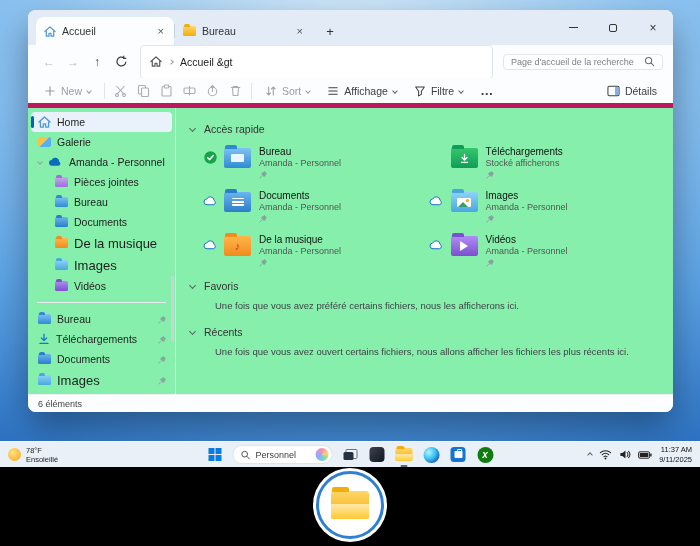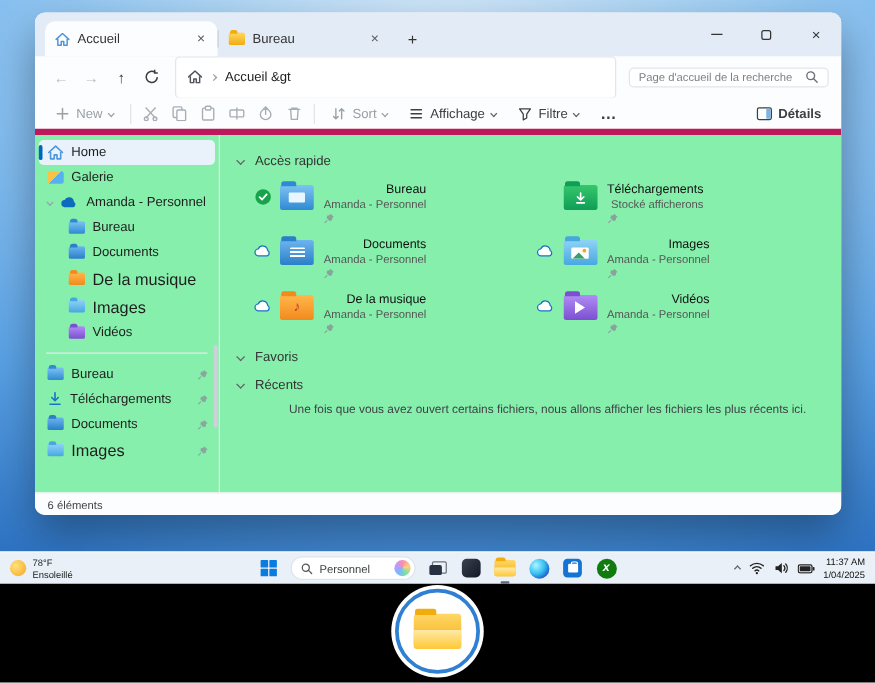--- a/index.html
+++ b/index.html
@@ -63,21 +63,21 @@
   .chev.dim{ border-color:#9aa0a6; }
 
   
   .toolbar{ height:30px; background:#fbfdfe; border-bottom:5px solid #be185d; display:flex; align-items:center;
             gap:9px; padding:0 12px; font-size:10.5px; color:#3c4043; flex:none;}
   .tb-btn{ display:flex; align-items:center; gap:5px; padding:2px 4px; border-radius:4px; white-space:nowrap;}
   .tb-btn.gray{ color:#9aa0a6; }
   .tb-sep{ width:1px; height:16px; background:#e2e4e8; flex:none;}
   .dis-grp{ display:flex; align-items:center; gap:10px; }
   .dis-grp svg{ display:block; }
-  .tb-right{ margin-left:auto; display:flex; align-items:flex-end; gap:5px;font-weight:bold; }
+  .tb-right{ margin-left:auto; display:flex; align-items:flex-end; gap:5px; }
   .more-dots{ font-size:13px; font-weight:bold; color:#3c4043; letter-spacing:1px; line-height:0.4; }
 
   
   .wbody{ flex:1; display:flex; min-height:0; background:#86efac; }
 
   
   .sidebar{ width:148px; border-right:1px solid #e7e9ec; padding:4px 3px 0 3px; position:relative;
             font-size:10.5px; color:#1e1e1e; flex:none; overflow:hidden;}
   .side-item{ display:flex; align-items:center; gap:6px; height:20px; padding:0 5px 0 7px; border-radius:4px; position:relative;}
   .side-item.sel{ background:#e9f2fb; }
@@ -124,21 +124,21 @@
   .g-photo::after{ content:""; position:absolute; top:1px; right:2px; width:3px; height:3px; border-radius:50%; background:#f2a javax;}
   .g-photo::after{ content:""; position:absolute; top:1px; right:2px; width:3px; height:3px; border-radius:50%; background:#f2a71e; }
   .g-note{ color:#c0392b; font-size:11px; line-height:1; }
   .g-play{ width:0; height:0; border-top:5px solid transparent; border-bottom:5px solid transparent; border-left:8px solid #fff; }
 
   
   .icon-gallery{ width:13px; height:10px; border-radius:2px; flex:none;
                  background:linear-gradient(135deg,#f8c344 0 48%, #57b0ee 48% 100%); }
 
   
-  .content{ flex:1; padding:8px 28px 0 14px; min-width:0; position:relative;text-align:right; }
+  .content{ flex:1; padding:8px 28px 0 14px; min-width:0; position:relative; }
   .sec-head{ display:flex; align-items:center; gap:9px; height:19px; font-size:10.5px; color:#333; margin-top:3px;}
   .qa-grid{ display:grid; grid-template-columns:1fr 1fr; column-gap:10px; row-gap:11px; padding:8px 0 6px 12px; }
   .tile{ display:flex; align-items:flex-start; gap:6px; min-width:0; }
   .tile .status{ width:16px; height:16px; margin-top:3px; display:flex; align-items:center; justify-content:center; flex:none;}
   .tile .folder{ margin-top:2px; }
   .tile .meta{ display:flex; flex-direction:column; gap:1px; min-width:0; padding-left:2px;}
   .tile .name{ font-size:10px; color:#111; white-space:nowrap; }
   .tile .sub{ font-size:9px; color:#555; white-space:nowrap; }
   .tile .tile-pin{ margin-top:1px; opacity:.8; }
   .st-check{ width:13px; height:13px; }
@@ -377,20 +377,24 @@
         <span class="lbl">Galerie</span>
       </div>
       <div class="side-item">
         <i class="chev sm dim"></i>
         <svg width="15" height="10">
             <use href="#i-onedrive"></use>
           </svg>
         <span class="lbl">Amanda - Personnel</span>
       </div>
       <div class="side-item lvl1">
+        <span class="folder f-sm c-purple"></span>
+        <span class="lbl">Pièces jointes</span>
+      </div>
+      <div class="side-item lvl1">
         <span class="folder f-sm c-desktop"></span>
         <span class="lbl">Bureau</span>
       </div>
       <div class="side-item lvl1">
         <span class="folder f-sm c-documents"></span>
         <span class="lbl">Documents</span>
       </div>
       <div class="side-item lvl1 bigrow">
         <span class="folder f-sm c-music"></span>
         <span class="lbl big">De la musique</span>
@@ -553,20 +557,21 @@
                 <use href="#i-pin"></use>
               </svg>
           </div>
         </div>
       </div>
 
       <div class="sec-head">
         <i class="chev"></i>
         <span>Favoris</span>
       </div>
+      <div class="empty-text">Une fois que vous avez préféré certains fichiers, nous les afficherons ici.</div>
 
       <div class="sec-head">
         <i class="chev"></i>
         <span>Récents</span>
       </div>
       <div class="empty-text">Une fois que vous avez ouvert certains fichiers, nous allons afficher les fichiers les plus récents ici.</div>
 
     </div>
   </div>
 
@@ -631,21 +636,21 @@
         <use href="#i-wifi"></use>
       </svg>
     <svg width="12" height="11">
         <use href="#i-vol"></use>
       </svg>
     <svg width="14" height="8">
         <use href="#i-batt"></use>
       </svg>
     <div class="clock">
       <div>11:37 AM</div>
-      <div>1/04/2025</div>
+      <div>9/11/2025</div>
     </div>
   </div>
 </div>
 
 <div class="callout">
   <span class="folder f-xl c-explorer">
       <span class="g-front"></span>
     </span>
 </div>
 

